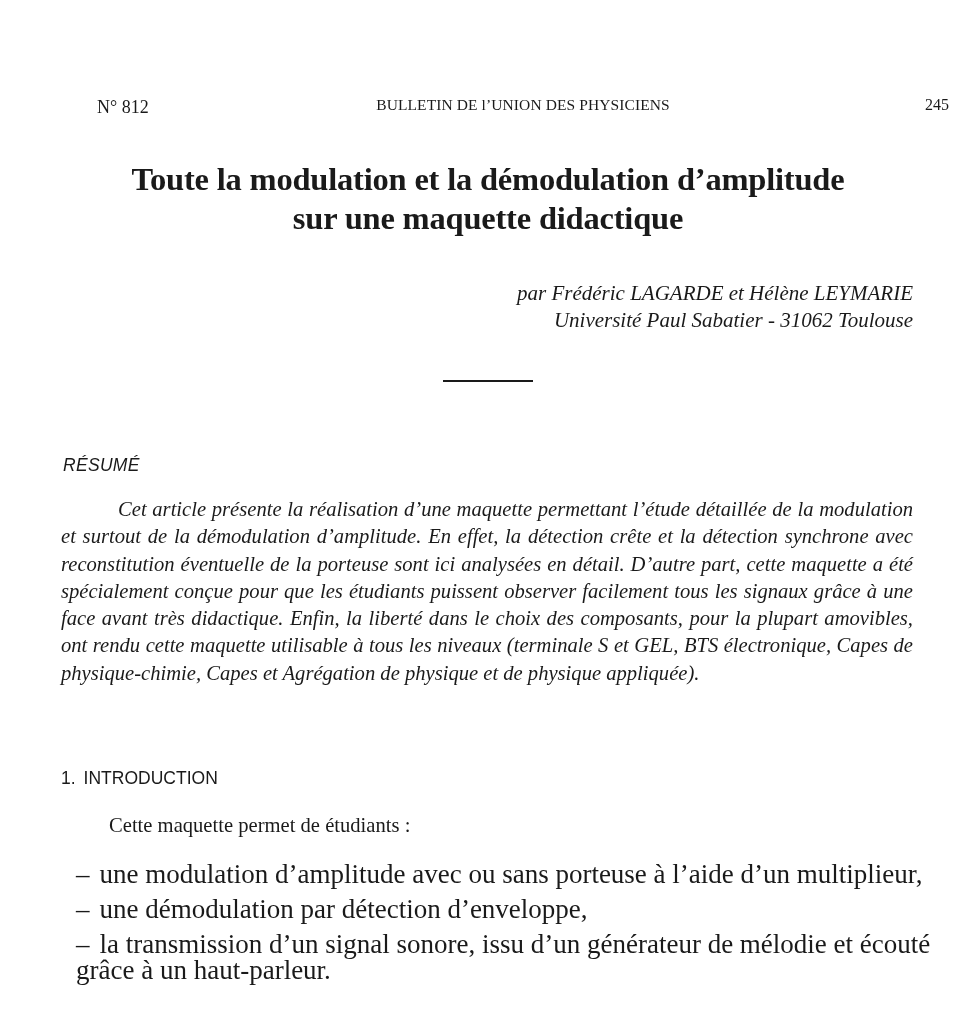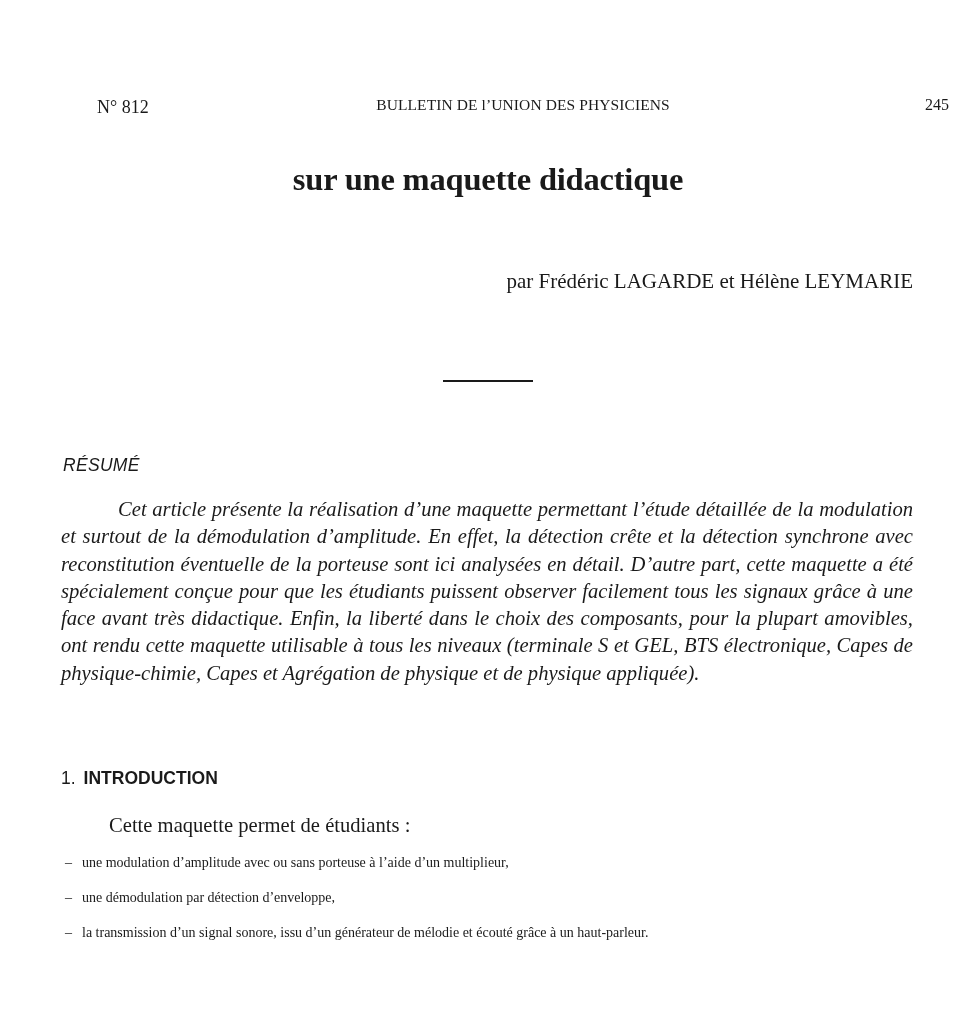--- a/index.html
+++ b/index.html
@@ -13,68 +13,70 @@
     font-size: 17px; line-height: 26px; margin-left: 36px;
   }
   .rh-left { position: absolute; left: 0; top: 2px; font-size: 18px; }
   .rh-center { position: absolute; left: 0; right: 0; text-align: center; font-size: 15.5px; letter-spacing: 0.1px; }
   .rh-right { position: absolute; right: 0; top: 0; font-size: 16px; }
   .title {
     top: 160px; left: 40px; width: 896px; text-align: center;
     font-weight: bold; font-size: 32.5px; line-height: 39px; letter-spacing: -0.2px;
   }
   .authors {
-    top: 268px; right: 63px; text-align: right;
-    font-size: 21px; line-height: 27px;
+    top: 280px; right: 63px; text-align: right;
+    font-size: 21px; line-height: 27px; font-style: italic;
   }
   .rule {
     top: 380px; left: 443px; width: 90px; height: 0; border-top: 2px solid #1a1a1a;
   }
   .resume-head {
     top: 455px; left: 63px;
     font-family: "Liberation Sans", "DejaVu Sans", sans-serif;
     font-weight: normal; font-style: italic; font-size: 17.5px; letter-spacing: 0.3px;
   }
   .abstract {
     top: 496px; left: 61px; width: 852px;
     font-style: italic; font-size: 20.6px; line-height: 27.3px; text-align: justify;
     text-indent: 57px;
   }
   .intro-head {
     top: 768px; left: 61px;
     font-family: "Liberation Sans", "DejaVu Sans", sans-serif;
     font-size: 17.5px;
   }
   .intro-head .num { font-weight: normal; margin-right: 8px; }
-  .intro-head .lbl { font-weight: bold; }
+  .intro-head .lbl { font-weight: normal; }
   .intro-lead {
     top: 812px; left: 109px; font-size: 20.6px; line-height: 27px;
   }
   .bullets {
-    top: 846px; left: 61px; width: 856px; margin: 4px; padding: 0; list-style: none;
-    font-size: 14px; line-height: 26px;
+    top: 846px; left: 61px; width: 856px; margin: 15px; padding: 0; list-style: none;
+    font-size: 27px; line-height: 26px;
   }
   .bullets li { margin: 0 0 9px 0; }
   .bullets .dash { margin-right: 10px; }
 </style>
 </head>
 <body>
 
 <div class="abs running-head">
   <span class="rh-left">N° 812</span>
   <span class="rh-center">BULLETIN DE l’UNION DES PHYSICIENS</span>
   <span class="rh-right">245</span>
 </div>
 
 <div class="abs title">
+  <div>Toute la modulation et la démodulation d’amplitude</div>
   <div>sur une maquette didactique</div>
 </div>
 
 <div class="abs authors">
   <div>par Frédéric LAGARDE et Hélène LEYMARIE</div>
+  <div>Université Paul Sabatier - 31062 Toulouse</div>
 </div>
 
 <div class="abs rule"></div>
 
 <div class="abs resume-head">RÉSUMÉ</div>
 
 <div class="abs abstract">Cet article présente la réalisation d’une maquette permettant l’étude détaillée de la modulation et surtout de la démodulation d’amplitude. En effet, la détection crête et la détection synchrone avec reconstitution éventuelle de la porteuse sont ici analysées en détail. D’autre part, cette maquette a été spécialement conçue pour que les étudiants puissent observer facilement tous les signaux grâce à une face avant très didactique. Enfin, la liberté dans le choix des composants, pour la plupart amovibles, ont rendu cette maquette utilisable à tous les niveaux (terminale S et GEL, BTS électronique, Capes de physique-chimie, Capes et Agrégation de physique et de physique appliquée).</div>
 
 <div class="abs intro-head">
   <span class="num">1.</span><span class="lbl">INTRODUCTION</span>

